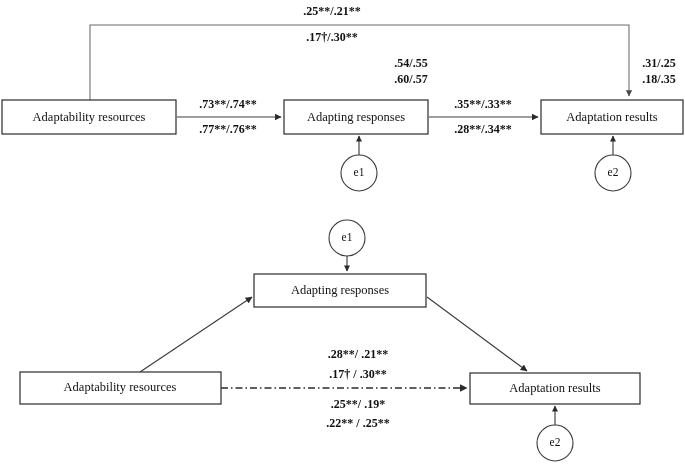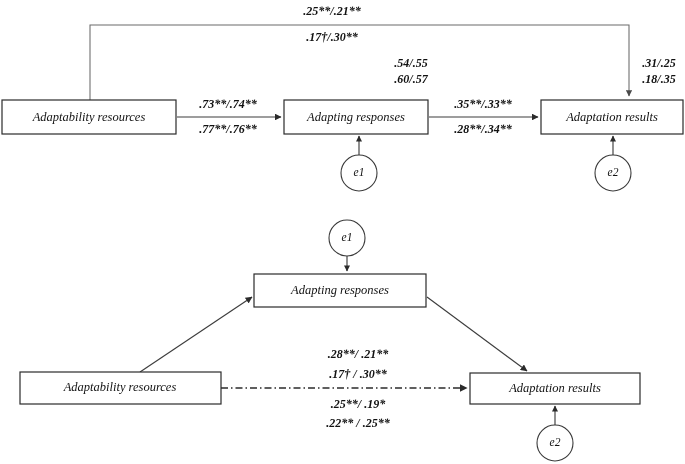--- a/index.html
+++ b/index.html
@@ -11,21 +11,20 @@
     width: 685px;
     height: 464px;
     font-family: "Liberation Serif", "DejaVu Serif", serif;
     color: #000000;
     overflow: hidden;
   }
   #figure {
     position: relative;
     width: 685px;
     height: 464px;
-    font-style: italic;
   }
   svg#diagram {
     display: block;
     width: 685px;
     height: 464px;
   }
   .box-rect {
     fill: #ffffff;
     stroke: #2b2b2b;
     stroke-width: 1.2;

